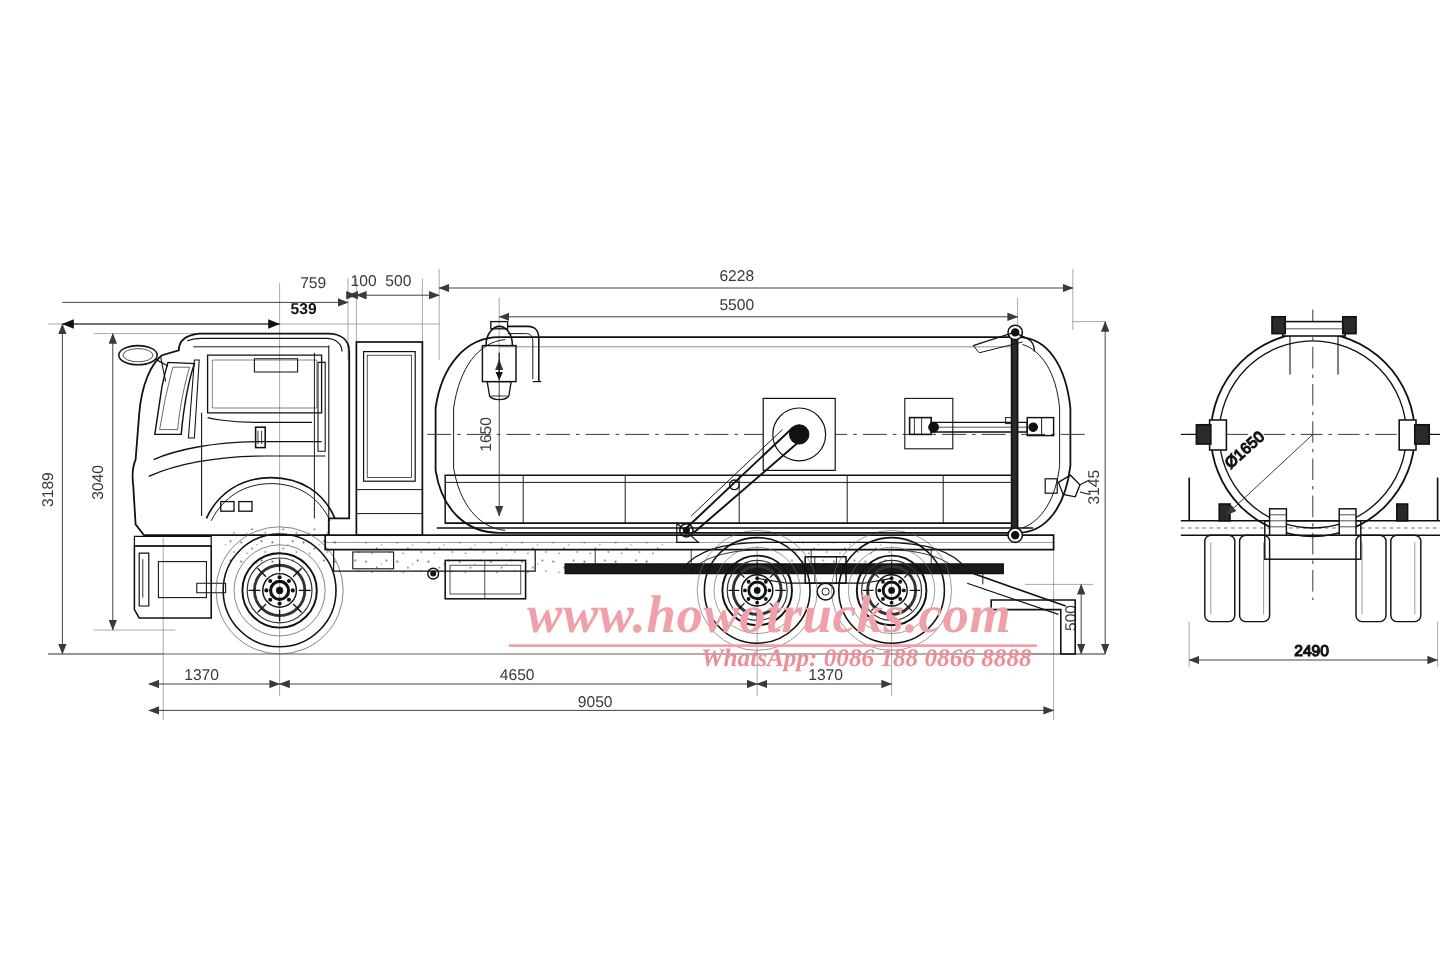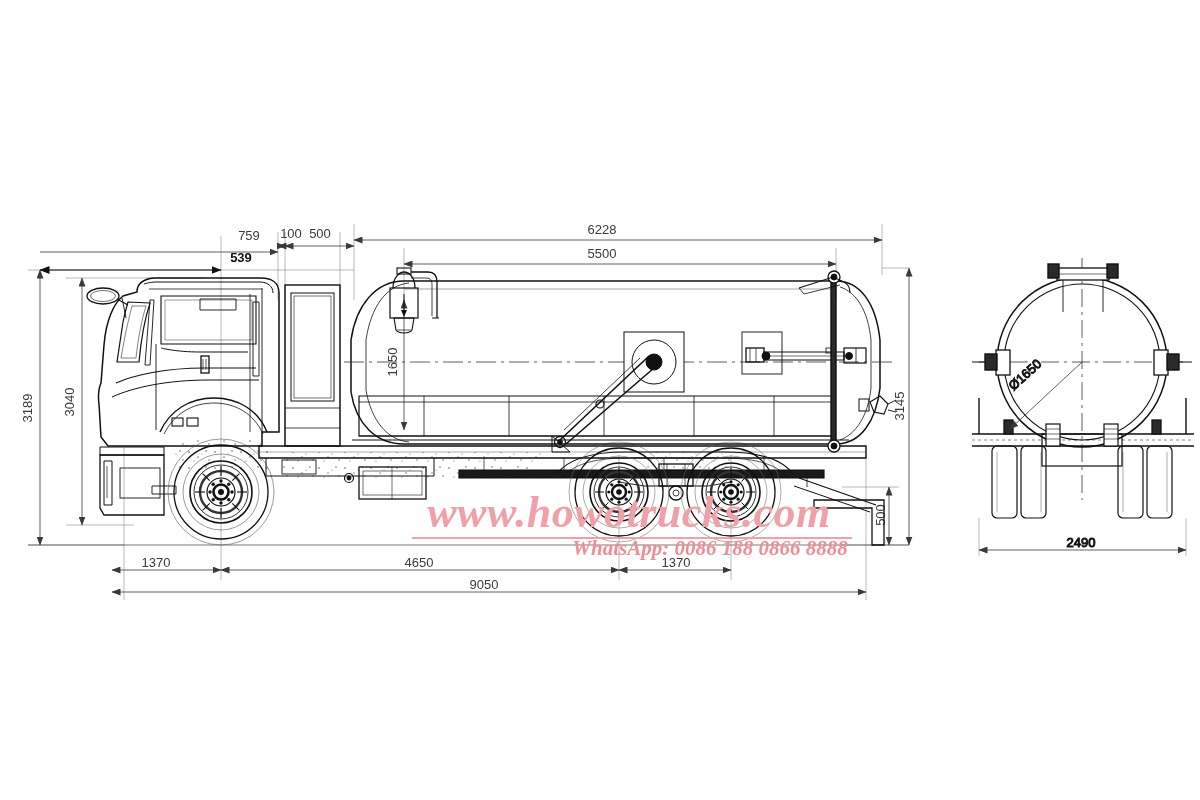--- a/index.html
+++ b/index.html
@@ -9,21 +9,21 @@
   }
   body {
     width: 1200px;
     height: 800px;
     font-family: "Liberation Sans", sans-serif;
     overflow: hidden;
     position: relative;
   }
   #drawing-root {
     position: absolute;
-    left: 4px;
+    left: 16px;
     top: 0;
     width: 984px;
     height: 800px;
   }
   svg#blueprint {
     display: block;
     width: 1200px;
     height: 800px;
   }
   .dim-text {

